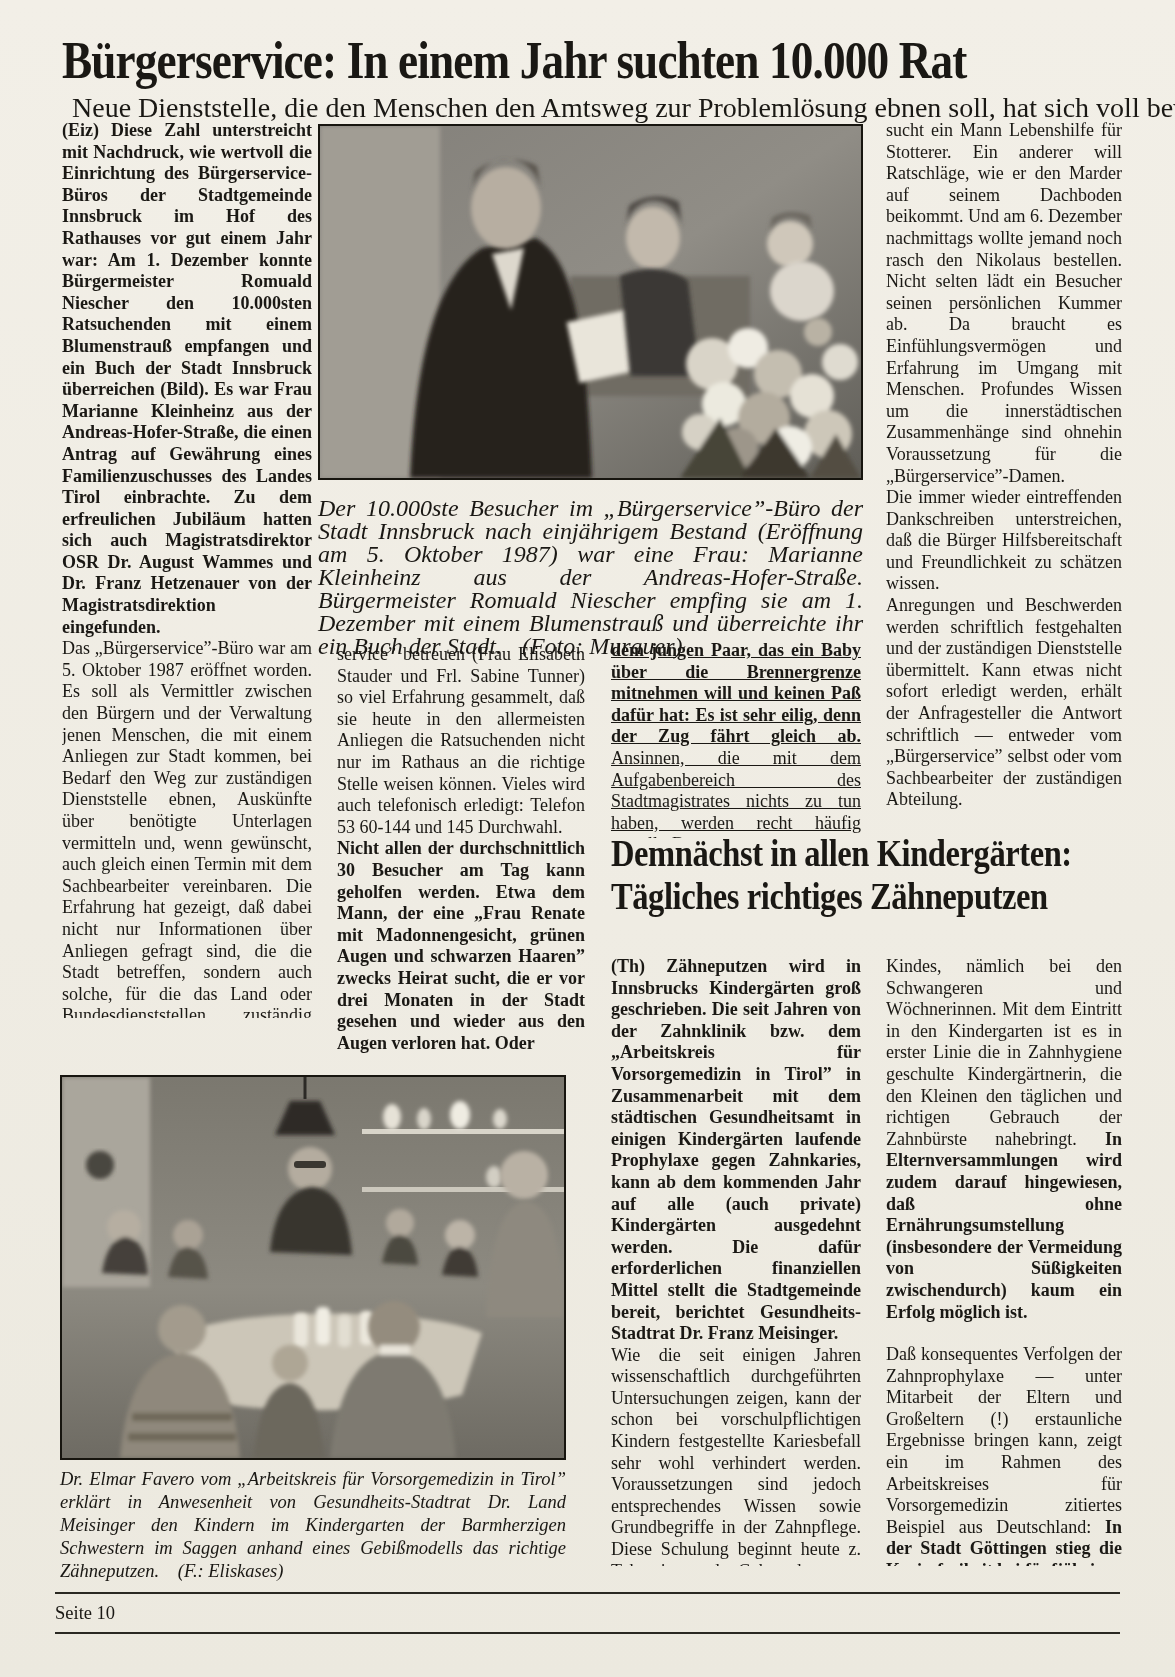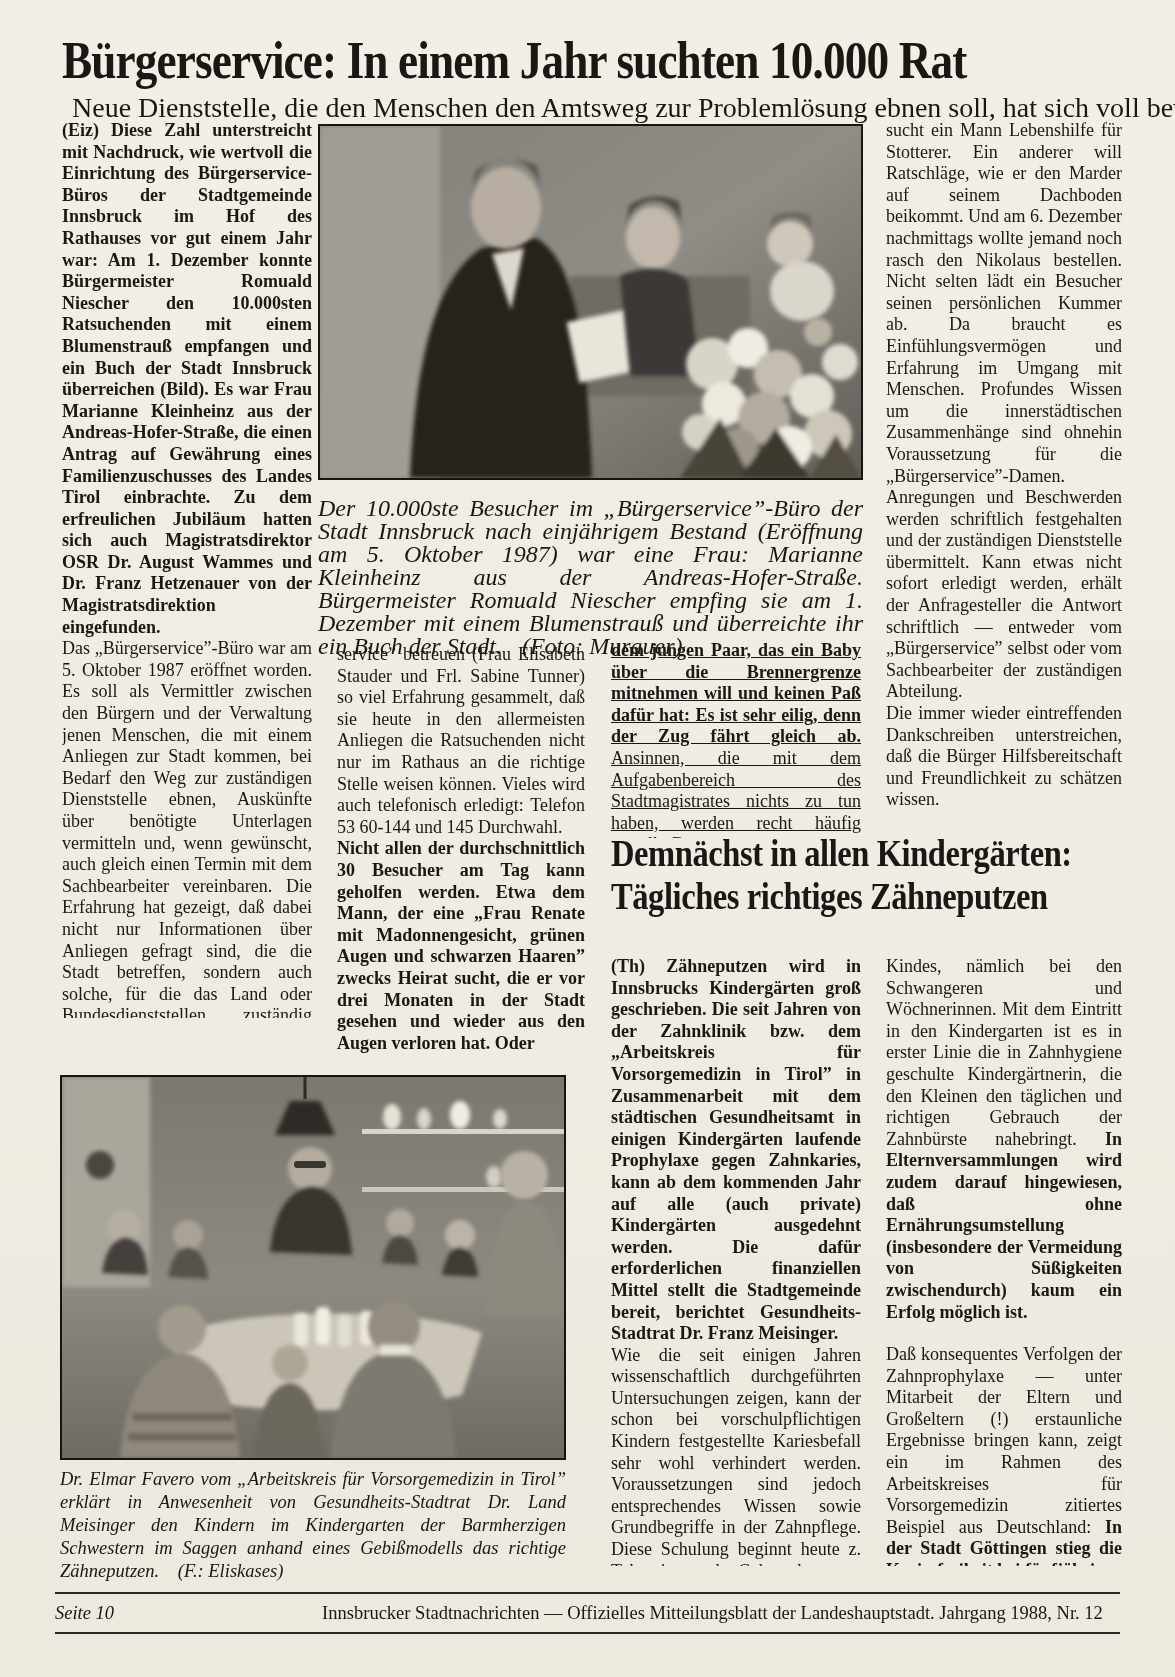--- a/index.html
+++ b/index.html
@@ -38,21 +38,21 @@
     position:absolute;font-style:italic;text-align:justify;
     font-size:24px;line-height:23px;
   }
   .caption .credit{white-space:nowrap;padding-left:14px;}
   
   .footer{
     position:absolute;left:55px;top:1592px;width:1065px;height:38px;
     border-top:2px solid #2a2822;border-bottom:2px solid #2a2822;
     display:flex;align-items:center;font-size:18.5px;
   }
-  .footer .f-left{flex:0 0 250px;text-align:left;font-style:italic;}
+  .footer .f-left{flex:0 0 250px;text-align:left;}
   .footer .f-center{flex:1;text-align:center;}
 </style>
 </head>
 <body>
 
 <div class="page">
 
   <div class="h1">Bürgerservice: In einem Jahr suchten 10.000 Rat</div>
   <div class="sub1">Neue Dienststelle, die den Menschen den Amtsweg zur Problemlösung ebnen soll, hat sich voll bewährt</div>
 
@@ -121,22 +121,22 @@
     <p>service” betreuen (Frau Elisabeth Stauder und Frl. Sabine Tunner) so viel Erfahrung gesammelt, daß sie heute in den allermeisten Anliegen die Ratsuchenden nicht nur im Rathaus an die richtige Stelle weisen können. Vieles wird auch telefonisch erledigt: Telefon 53 60-144 und 145 Durchwahl.</p>
     <p class="bold">Nicht allen der durchschnittlich 30 Besucher am Tag kann geholfen werden. Etwa dem Mann, der eine „Frau Renate mit Madonnengesicht, grünen Augen und schwarzen Haaren” zwecks Heirat sucht, die er vor drei Monaten in der Stadt gesehen und wieder aus den Augen verloren hat. Oder</p>
   </div>
 
   <div class="col" style="left:611px;top:640px;width:250px;height:198px;text-decoration:underline;">
     <p><b>dem jungen Paar, das ein Baby über die Brennergrenze mitnehmen will und keinen Paß dafür hat: Es ist sehr eilig, denn der Zug fährt gleich ab. </b><span>Ansinnen, die mit dem Aufgabenbereich des Stadtmagistrates nichts zu tun haben, werden recht häufig gestellt. Da</span></p>
   </div>
 
   <div class="col" style="left:886px;top:120px;width:236px;height:708px;">
     <p>sucht ein Mann Lebenshilfe für Stotterer. Ein anderer will Ratschläge, wie er den Marder auf seinem Dachboden beikommt. Und am 6. Dezember nachmittags wollte jemand noch rasch den Nikolaus bestellen. Nicht selten lädt ein Besucher seinen persönlichen Kummer ab. Da braucht es Einfühlungsvermögen und Erfahrung im Umgang mit Menschen. Profundes Wissen um die innerstädtischen Zusammenhänge sind ohnehin Voraussetzung für die „Bürgerservice”-Damen.</p>
+    <p>Die immer wieder eintreffenden Dankschreiben unterstreichen, daß die Bürger Hilfsbereitschaft und Freundlichkeit zu schätzen wissen.</p>
     <p>Anregungen und Beschwerden werden schriftlich festgehalten und der zuständigen Dienststelle übermittelt. Kann etwas nicht sofort erledigt werden, erhält der Anfragesteller die Antwort schriftlich — entweder vom „Bürgerservice” selbst oder vom Sachbearbeiter der zuständigen Abteilung.</p>
-    <p>Die immer wieder eintreffenden Dankschreiben unterstreichen, daß die Bürger Hilfsbereitschaft und Freundlichkeit zu schätzen wissen.</p>
   </div>
 
   <div class="h2">
     <div>Demnächst in allen Kindergärten:</div>
     <div>Tägliches richtiges Zähneputzen</div>
   </div>
 
   <div class="col" style="left:611px;top:956px;width:250px;height:610px;">
     <p class="bold">(Th) Zähneputzen wird in Innsbrucks Kindergärten groß geschrieben. Die seit Jahren von der Zahnklinik bzw. dem „Arbeitskreis für Vorsorgemedizin in Tirol” in Zusammenarbeit mit dem städtischen Gesundheitsamt in einigen Kindergärten laufende Prophylaxe gegen Zahnkaries, kann ab dem kommenden Jahr auf alle (auch private) Kindergärten ausgedehnt werden. Die dafür erforderlichen finanziellen Mittel stellt die Stadtgemeinde bereit, berichtet Gesundheits-Stadtrat Dr. Franz Meisinger.</p>
     <p>Wie die seit einigen Jahren wissenschaftlich durchgeführten Untersuchungen zeigen, kann der schon bei vorschulpflichtigen Kindern festgestellte Kariesbefall sehr wohl verhindert werden. Voraussetzungen sind jedoch entsprechendes Wissen sowie Grundbegriffe in der Zahnpflege. Diese Schulung beginnt heute z. T. bereits vor der Geburt des</p>
@@ -219,16 +219,15 @@
     </svg>
   </div>
 
   <div class="caption" style="left:60px;top:1468px;width:506px;font-size:18.5px;">
     <span>Dr. Elmar Favero vom „Arbeitskreis für Vorsorgemedizin in Tirol” erklärt in Anwesenheit von Gesundheits-Stadtrat Dr. Land Meisinger den Kindern im Kindergarten der Barmherzigen Schwestern im Saggen anhand eines Gebißmodells das richtige Zähneputzen.</span>
     <span class="credit">(F.: Eliskases)</span>
   </div>
 
   <div class="footer">
     <span class="f-left">Seite 10</span>
-    <span class="f-center">Innsbrucker Stadtnachrichten — Offizielles Mitteilungsblatt der Landeshauptstadt. Jahrgang 1988, Nr. 12</span>
   </div>
 
 </div>
 
 </body></html>

